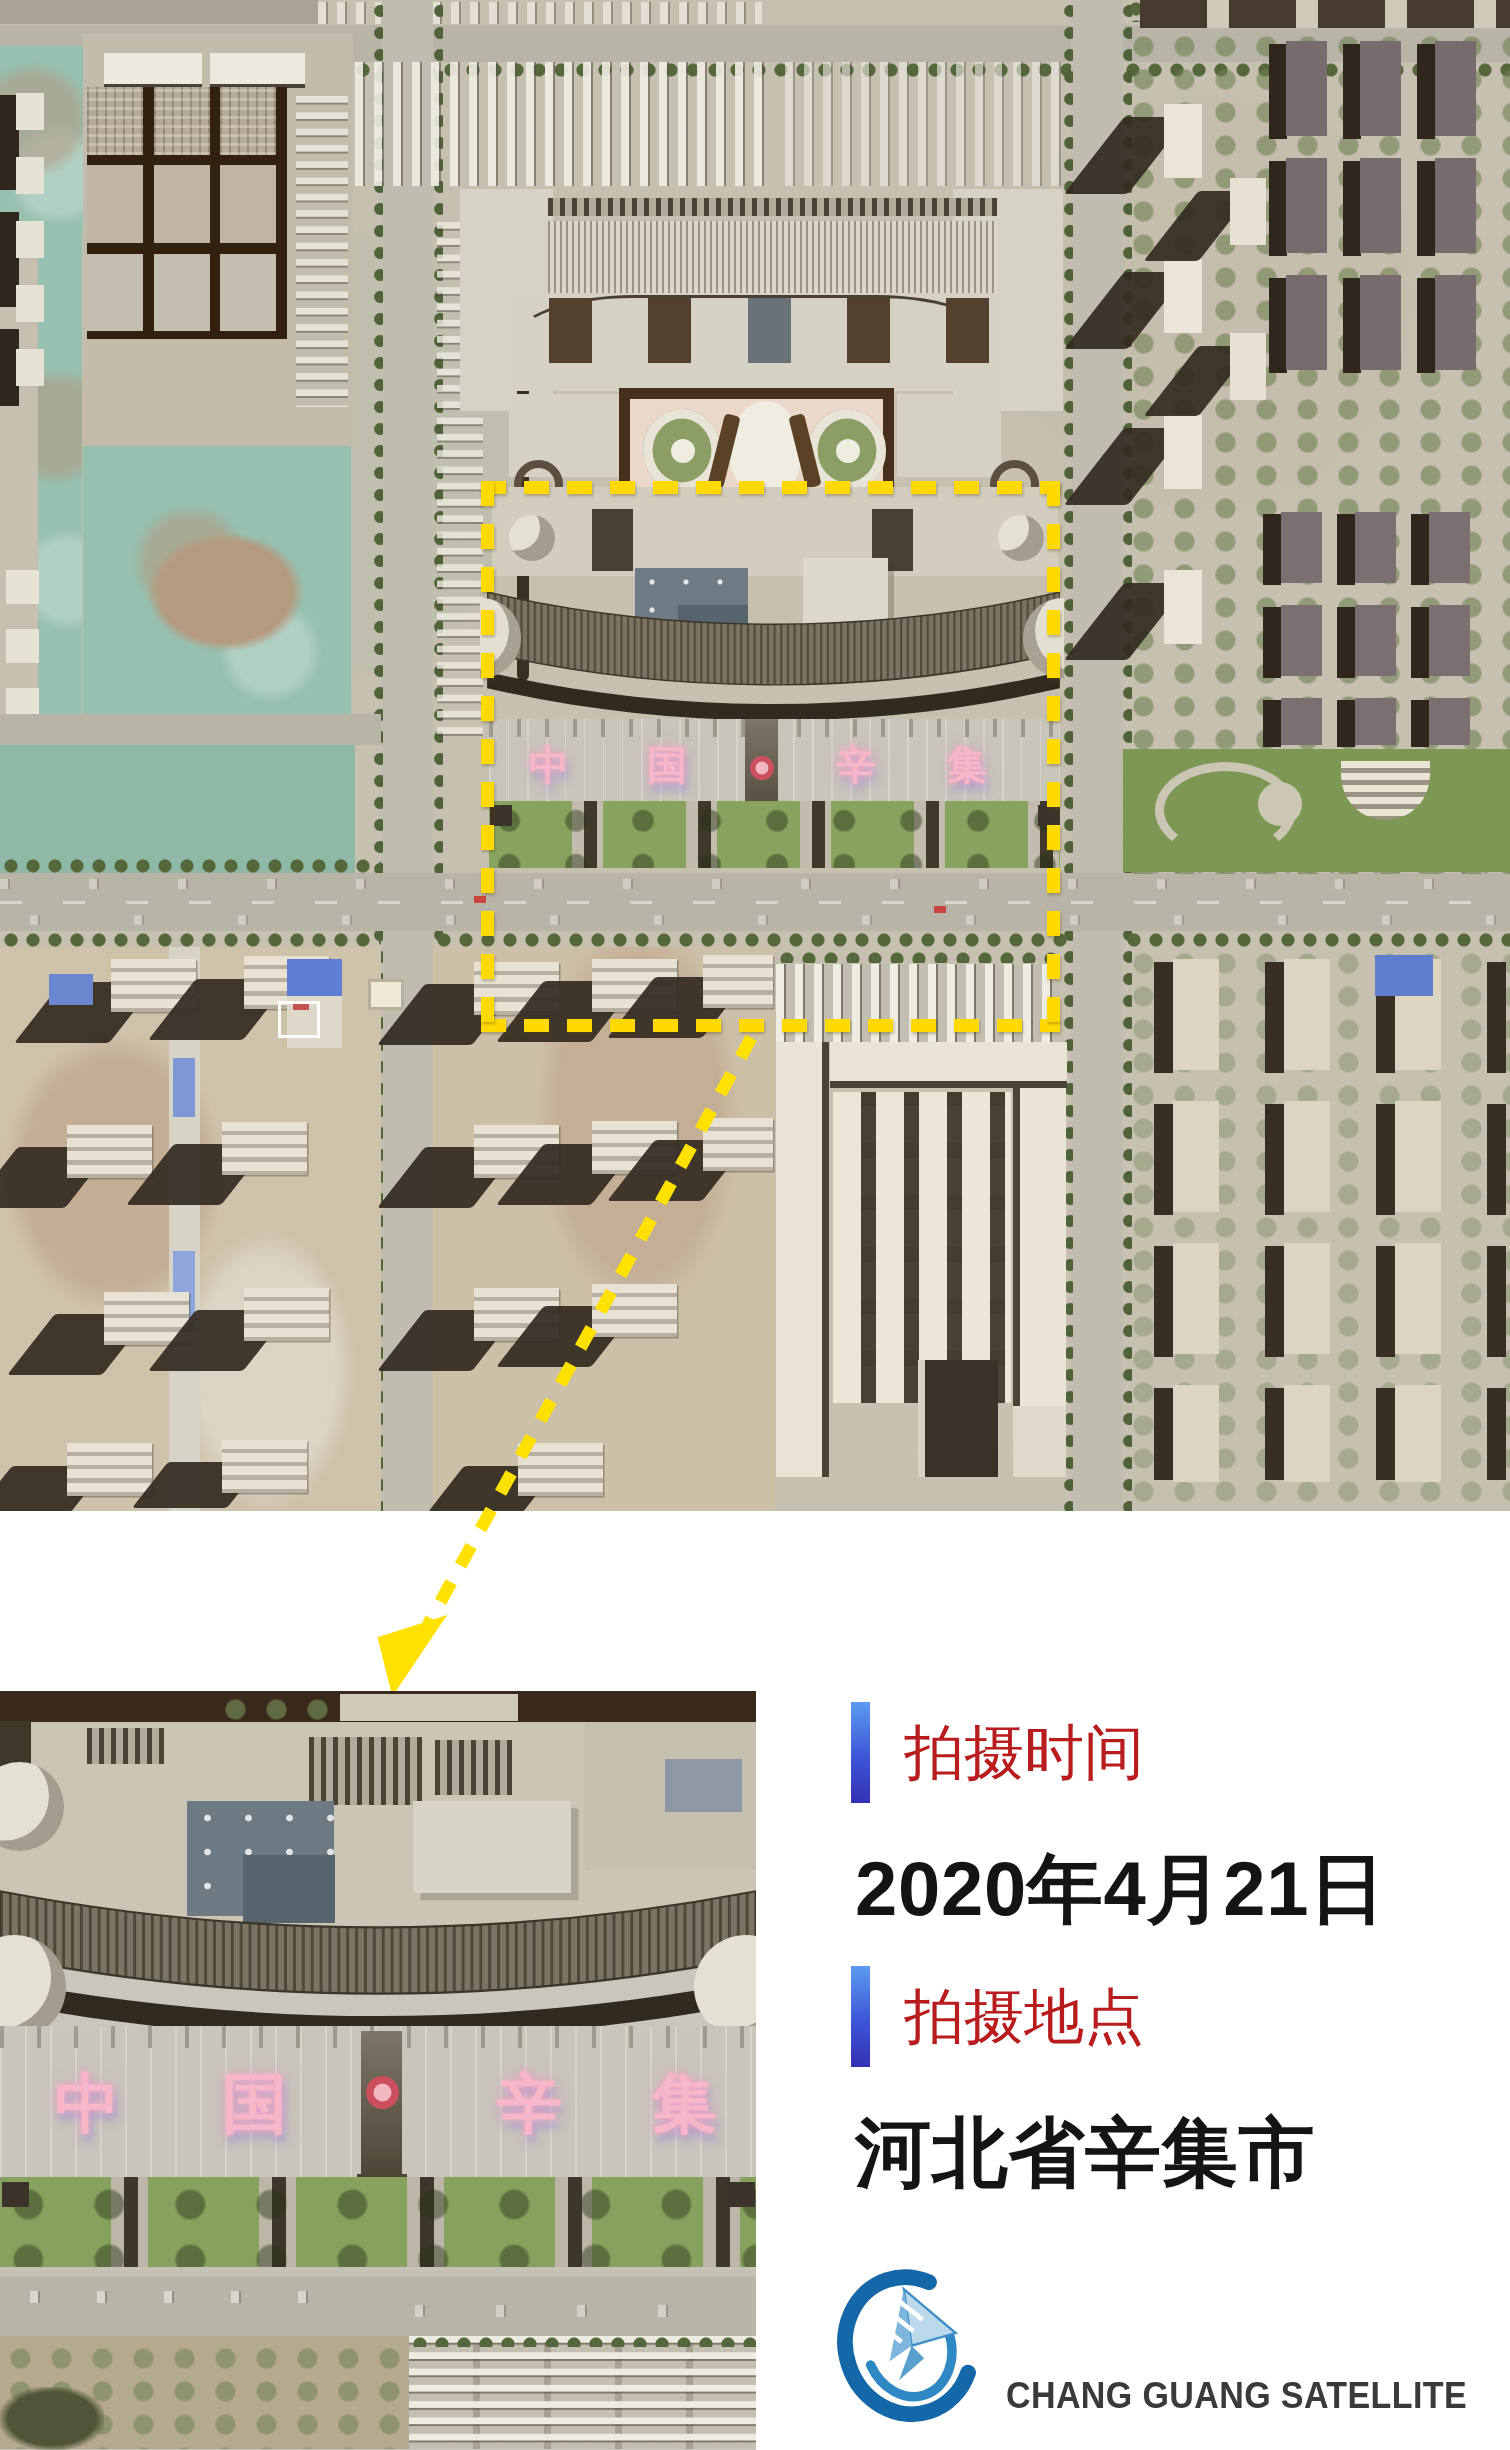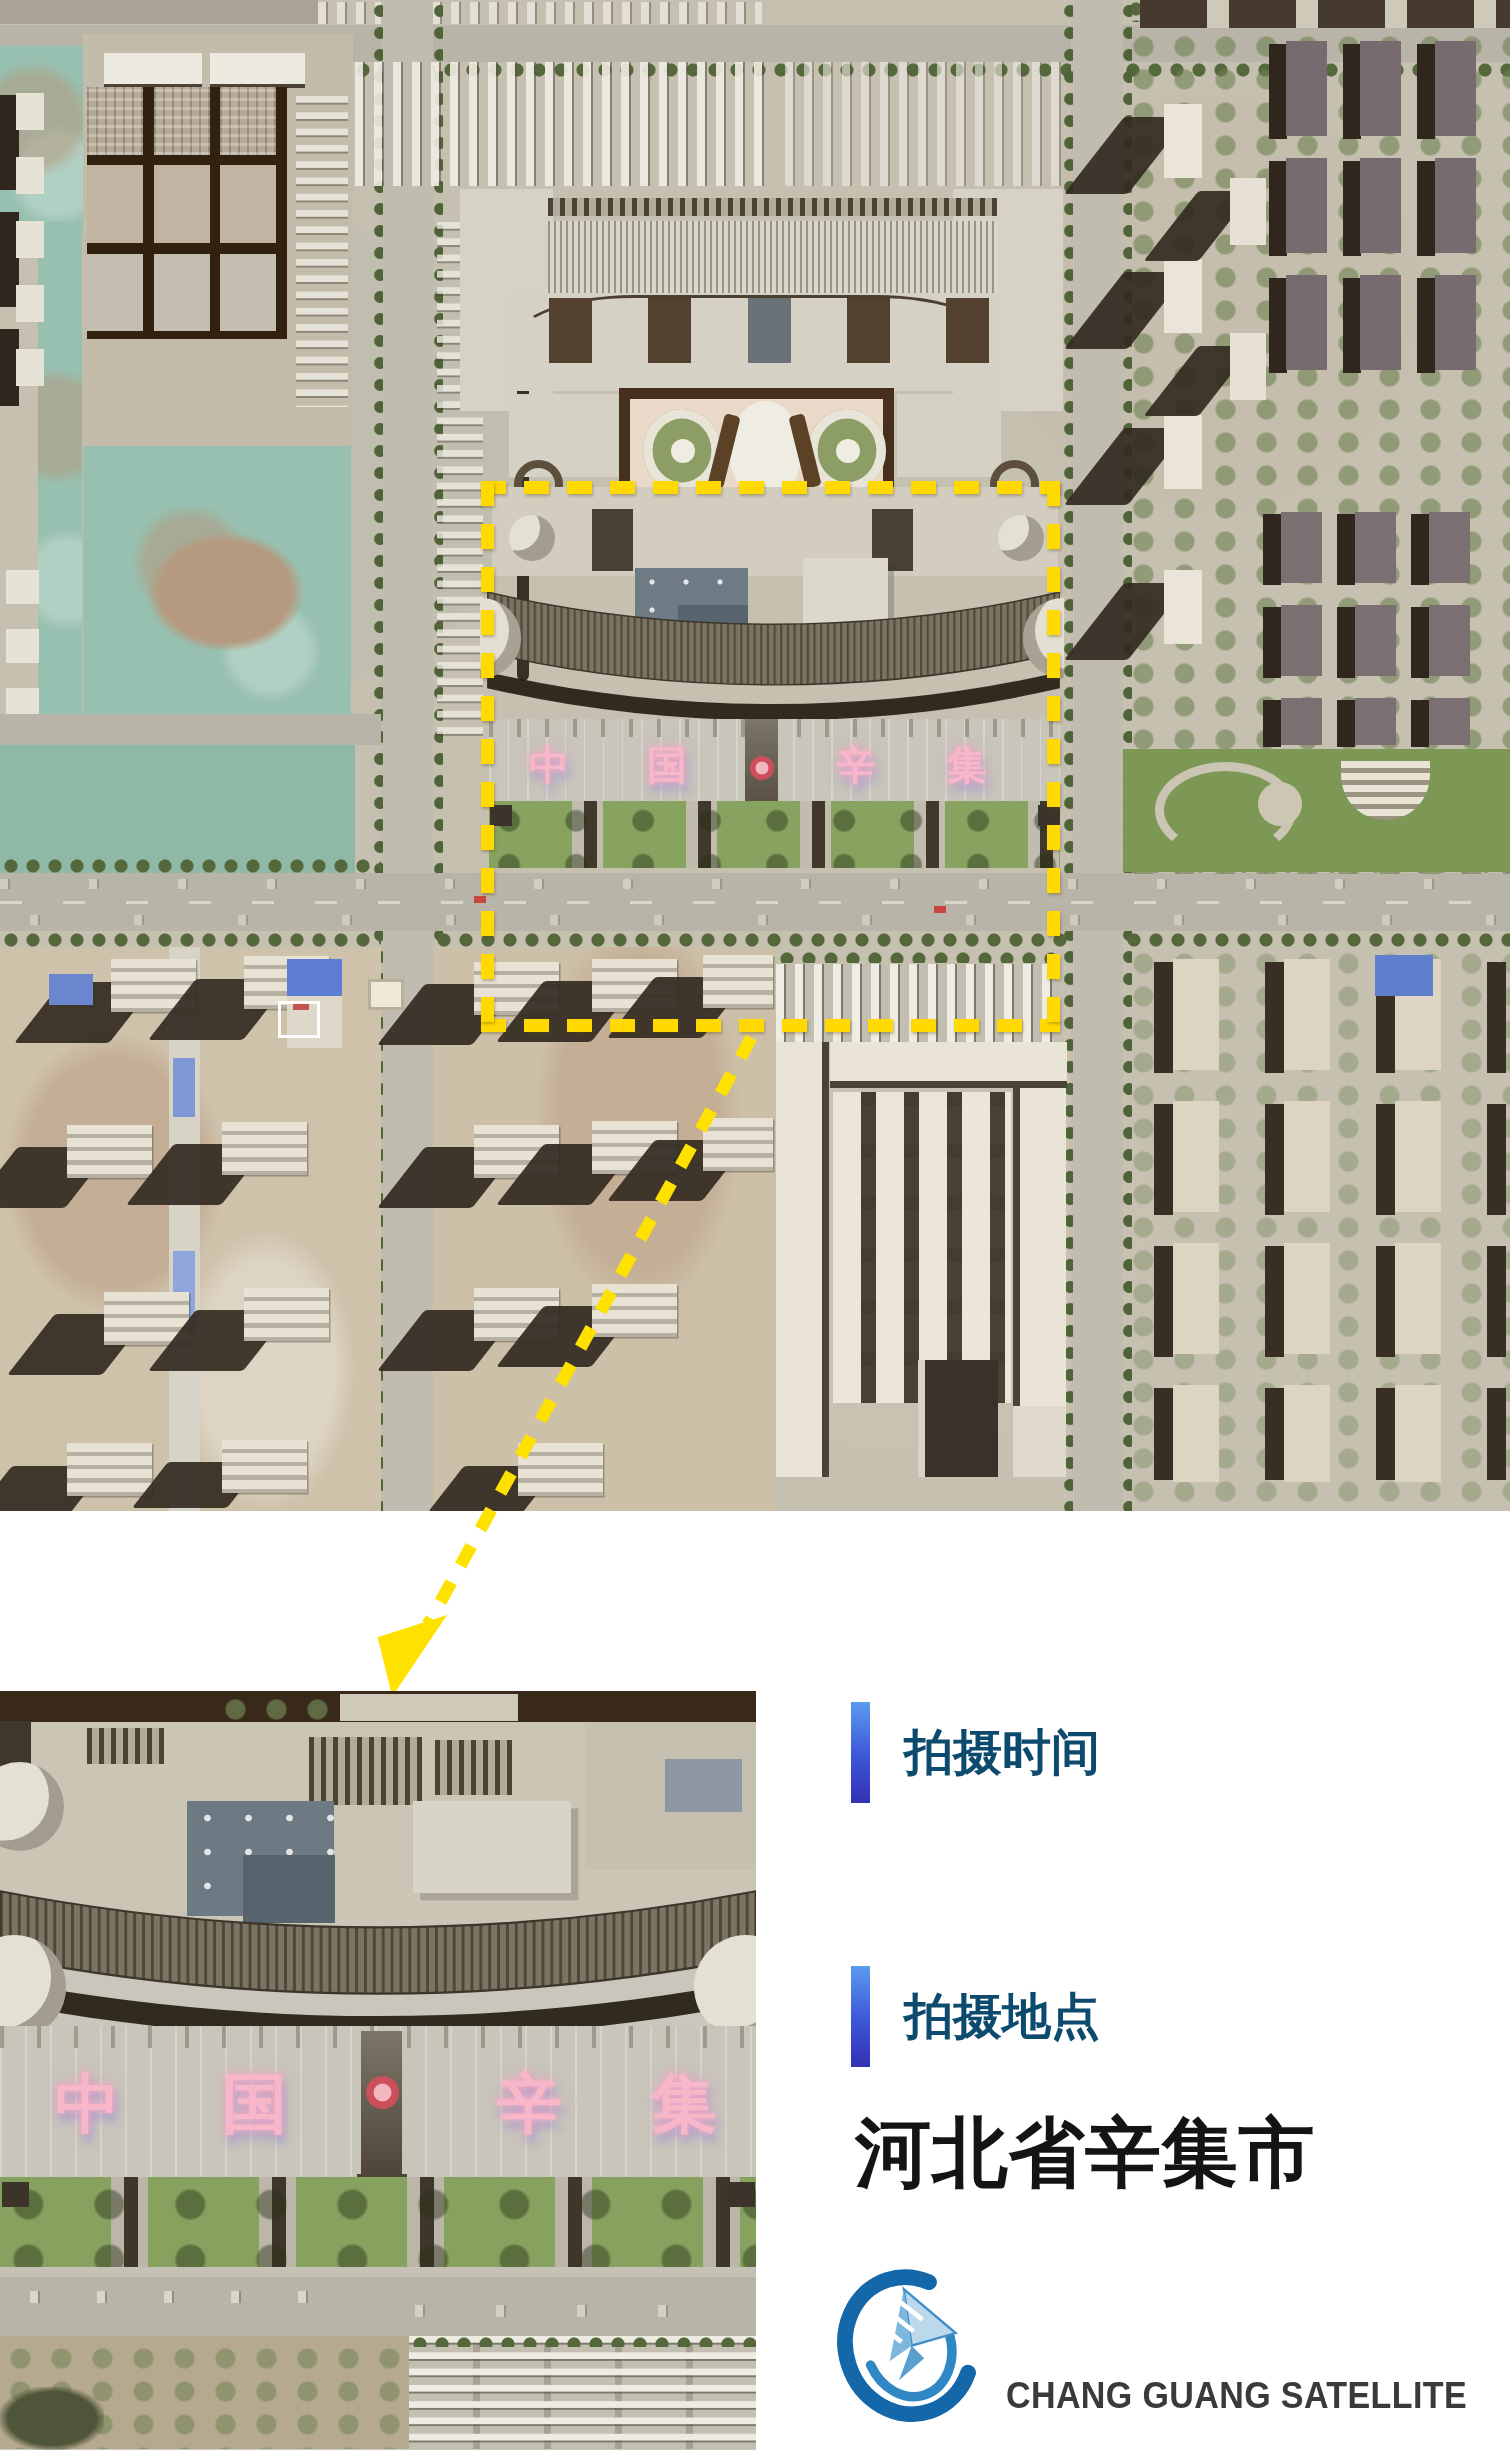--- a/index.html
+++ b/index.html
@@ -51,21 +51,21 @@
   
   .gchar{position:absolute;font-weight:700;color:#f8b7c8;line-height:1;
          text-shadow:0 0 6px rgba(248,170,200,.95),0 0 15px rgba(240,150,190,.55),3px 8.1px 9px rgba(112,112,232,.45);}
   
   .dashH{height:12.6px;background-image:repeating-linear-gradient(90deg,#ffd900 0 25px,rgba(0,0,0,0) 25px 43px);
          filter:drop-shadow(1.5px 2.2px 1.5px rgba(90,70,0,.35));}
   .dashV{width:12.6px;background-image:repeating-linear-gradient(180deg,#ffd900 0 25px,rgba(0,0,0,0) 25px 43px);
          filter:drop-shadow(1.5px 2.2px 1.5px rgba(90,70,0,.35));}
   
   .accentbar{width:19px;height:101px;background:linear-gradient(180deg,#5b9bf0 0%,#3c55d6 55%,#3430b4 100%);}
-  .ilabel{font-size:49px;font-weight:700;color:#0c4a6e;line-height:101px;white-space:nowrap;}
+  .ilabel{font-size:60px;font-weight:400;color:#b91c1c;line-height:101px;white-space:nowrap;}
   .ivalue{font-size:76px;font-weight:600;color:#141414;line-height:1.1;white-space:nowrap;letter-spacing:0.7px;}
   .logo-zh{font-size:107px;font-weight:800;color:#232021;letter-spacing:2.2px;line-height:1;white-space:nowrap;}
   .logo-en{font-size:37px;font-weight:700;color:#3a3a3a;letter-spacing:0.4px;line-height:1;white-space:nowrap;
            transform:scaleX(.92);transform-origin:left center;}
 </style>
 </head>
 <body>
 
 <div class="canvas">
 
@@ -350,20 +350,21 @@
     <div class="z dotsg" style="left:0;top:651px;width:409px;height:107px;opacity:.7;"></div>
     <div class="z" style="left:0;top:696px;width:104px;height:63px;background:radial-gradient(ellipse,#4e5538 0 60%,transparent 75%);"></div>
     <div class="z carsV" style="left:409px;top:645px;width:348px;height:113px;background-color:#c3bfb2;background-image:linear-gradient(180deg,#eeebe2 0 6.7px,rgba(70,62,52,.55) 6.7px 9px,transparent 9px),repeating-linear-gradient(90deg,transparent 0 64px,#a7a295 64px 71px);background-size:22px 16.3px,auto;"></div>
     <div class="z treerow" style="left:409px;top:644px;width:348px;height:12px;"></div>
   </div>
 
   <div class="z" style="left:814px;top:1680px;width:696px;height:770px;">
 
     <div class="z accentbar" style="left:37px;top:22px;"></div>
     <div class="z ilabel" style="left:90px;top:22px;">拍摄时间</div>
+    <div class="z ivalue" style="left:41px;top:167px;">2020年4月21日</div>
 
     <div class="z accentbar" style="left:37px;top:286px;"></div>
     <div class="z ivalue" style="left:41px;top:431px;">河北省辛集市</div>
     <div class="z ilabel" style="left:90px;top:286px;">拍摄地点</div>
 
     <svg class="z" style="left:16.3px;top:583px;" width="157" height="159" viewBox="0 0 100 100">
       <g transform="rotate(-18 50 52)">
         <ellipse cx="50" cy="52" rx="40" ry="44" fill="none" stroke="#1467a9" stroke-width="10" stroke-dasharray="195 70" stroke-dashoffset="-30" stroke-linecap="round"></ellipse>
         <ellipse cx="50" cy="52" rx="27" ry="33" fill="none" stroke="#2f88c4" stroke-width="6" stroke-dasharray="110 120" stroke-dashoffset="20" stroke-linecap="round"></ellipse>
       </g>

